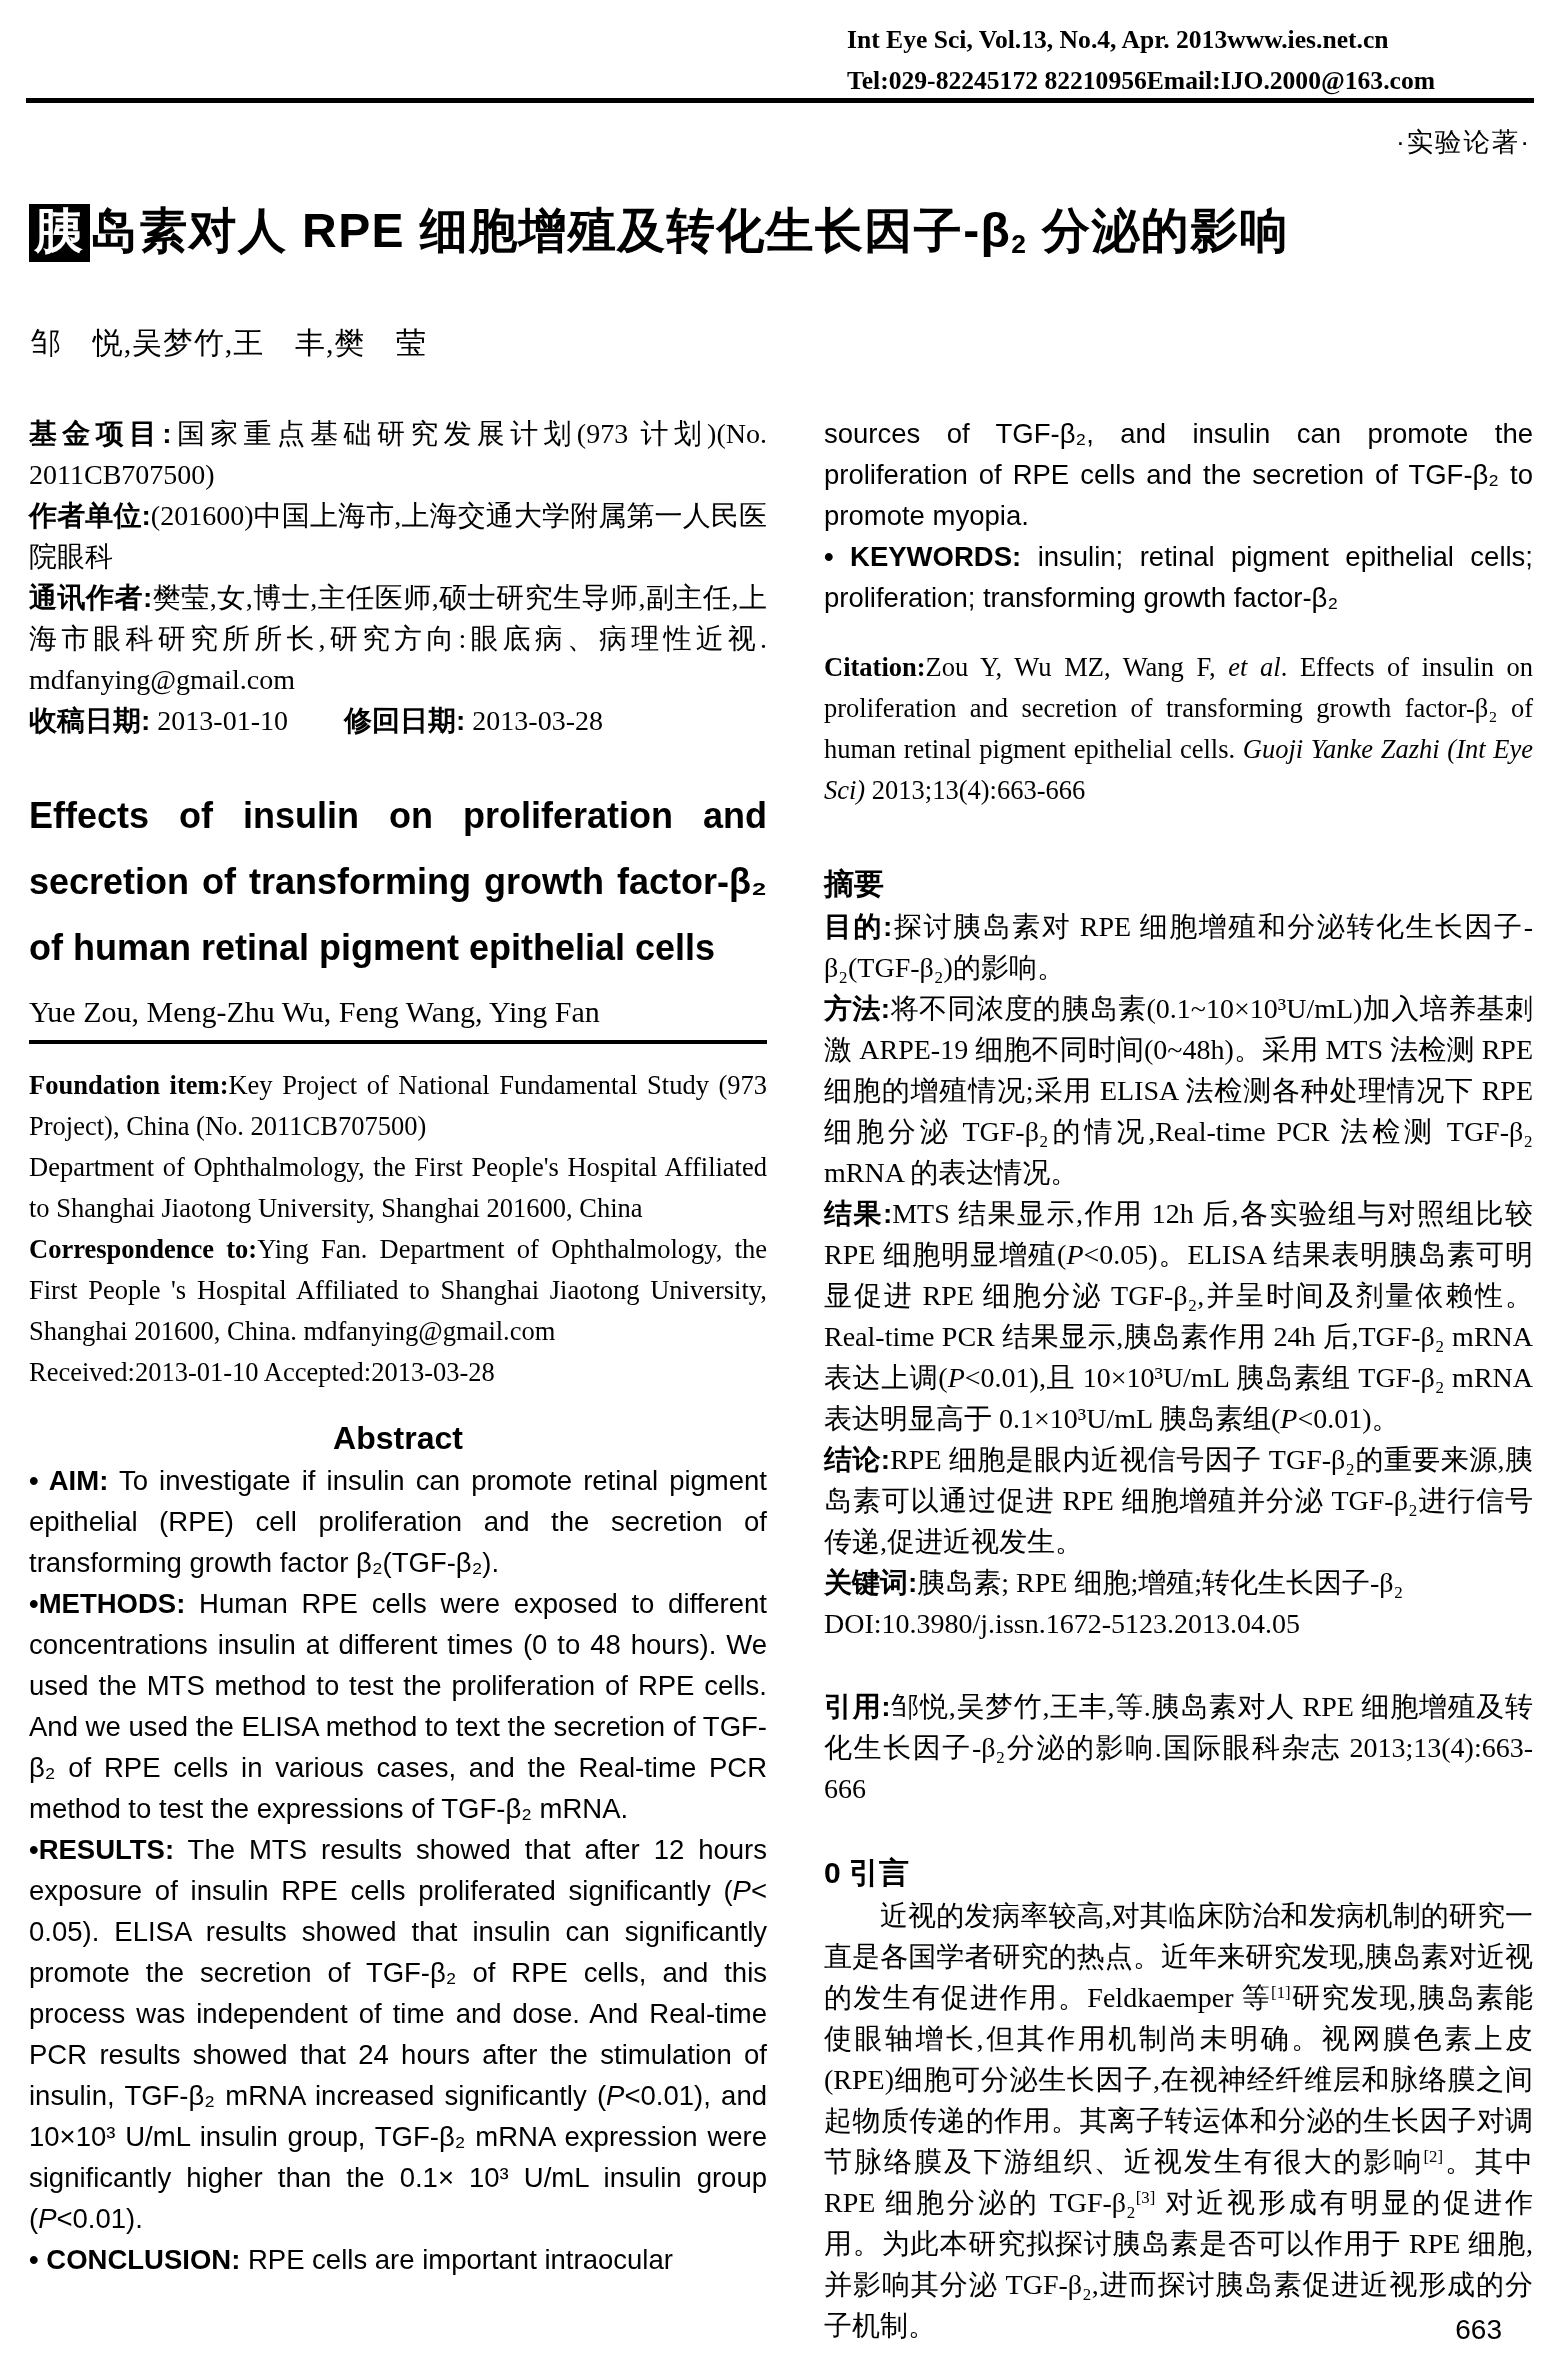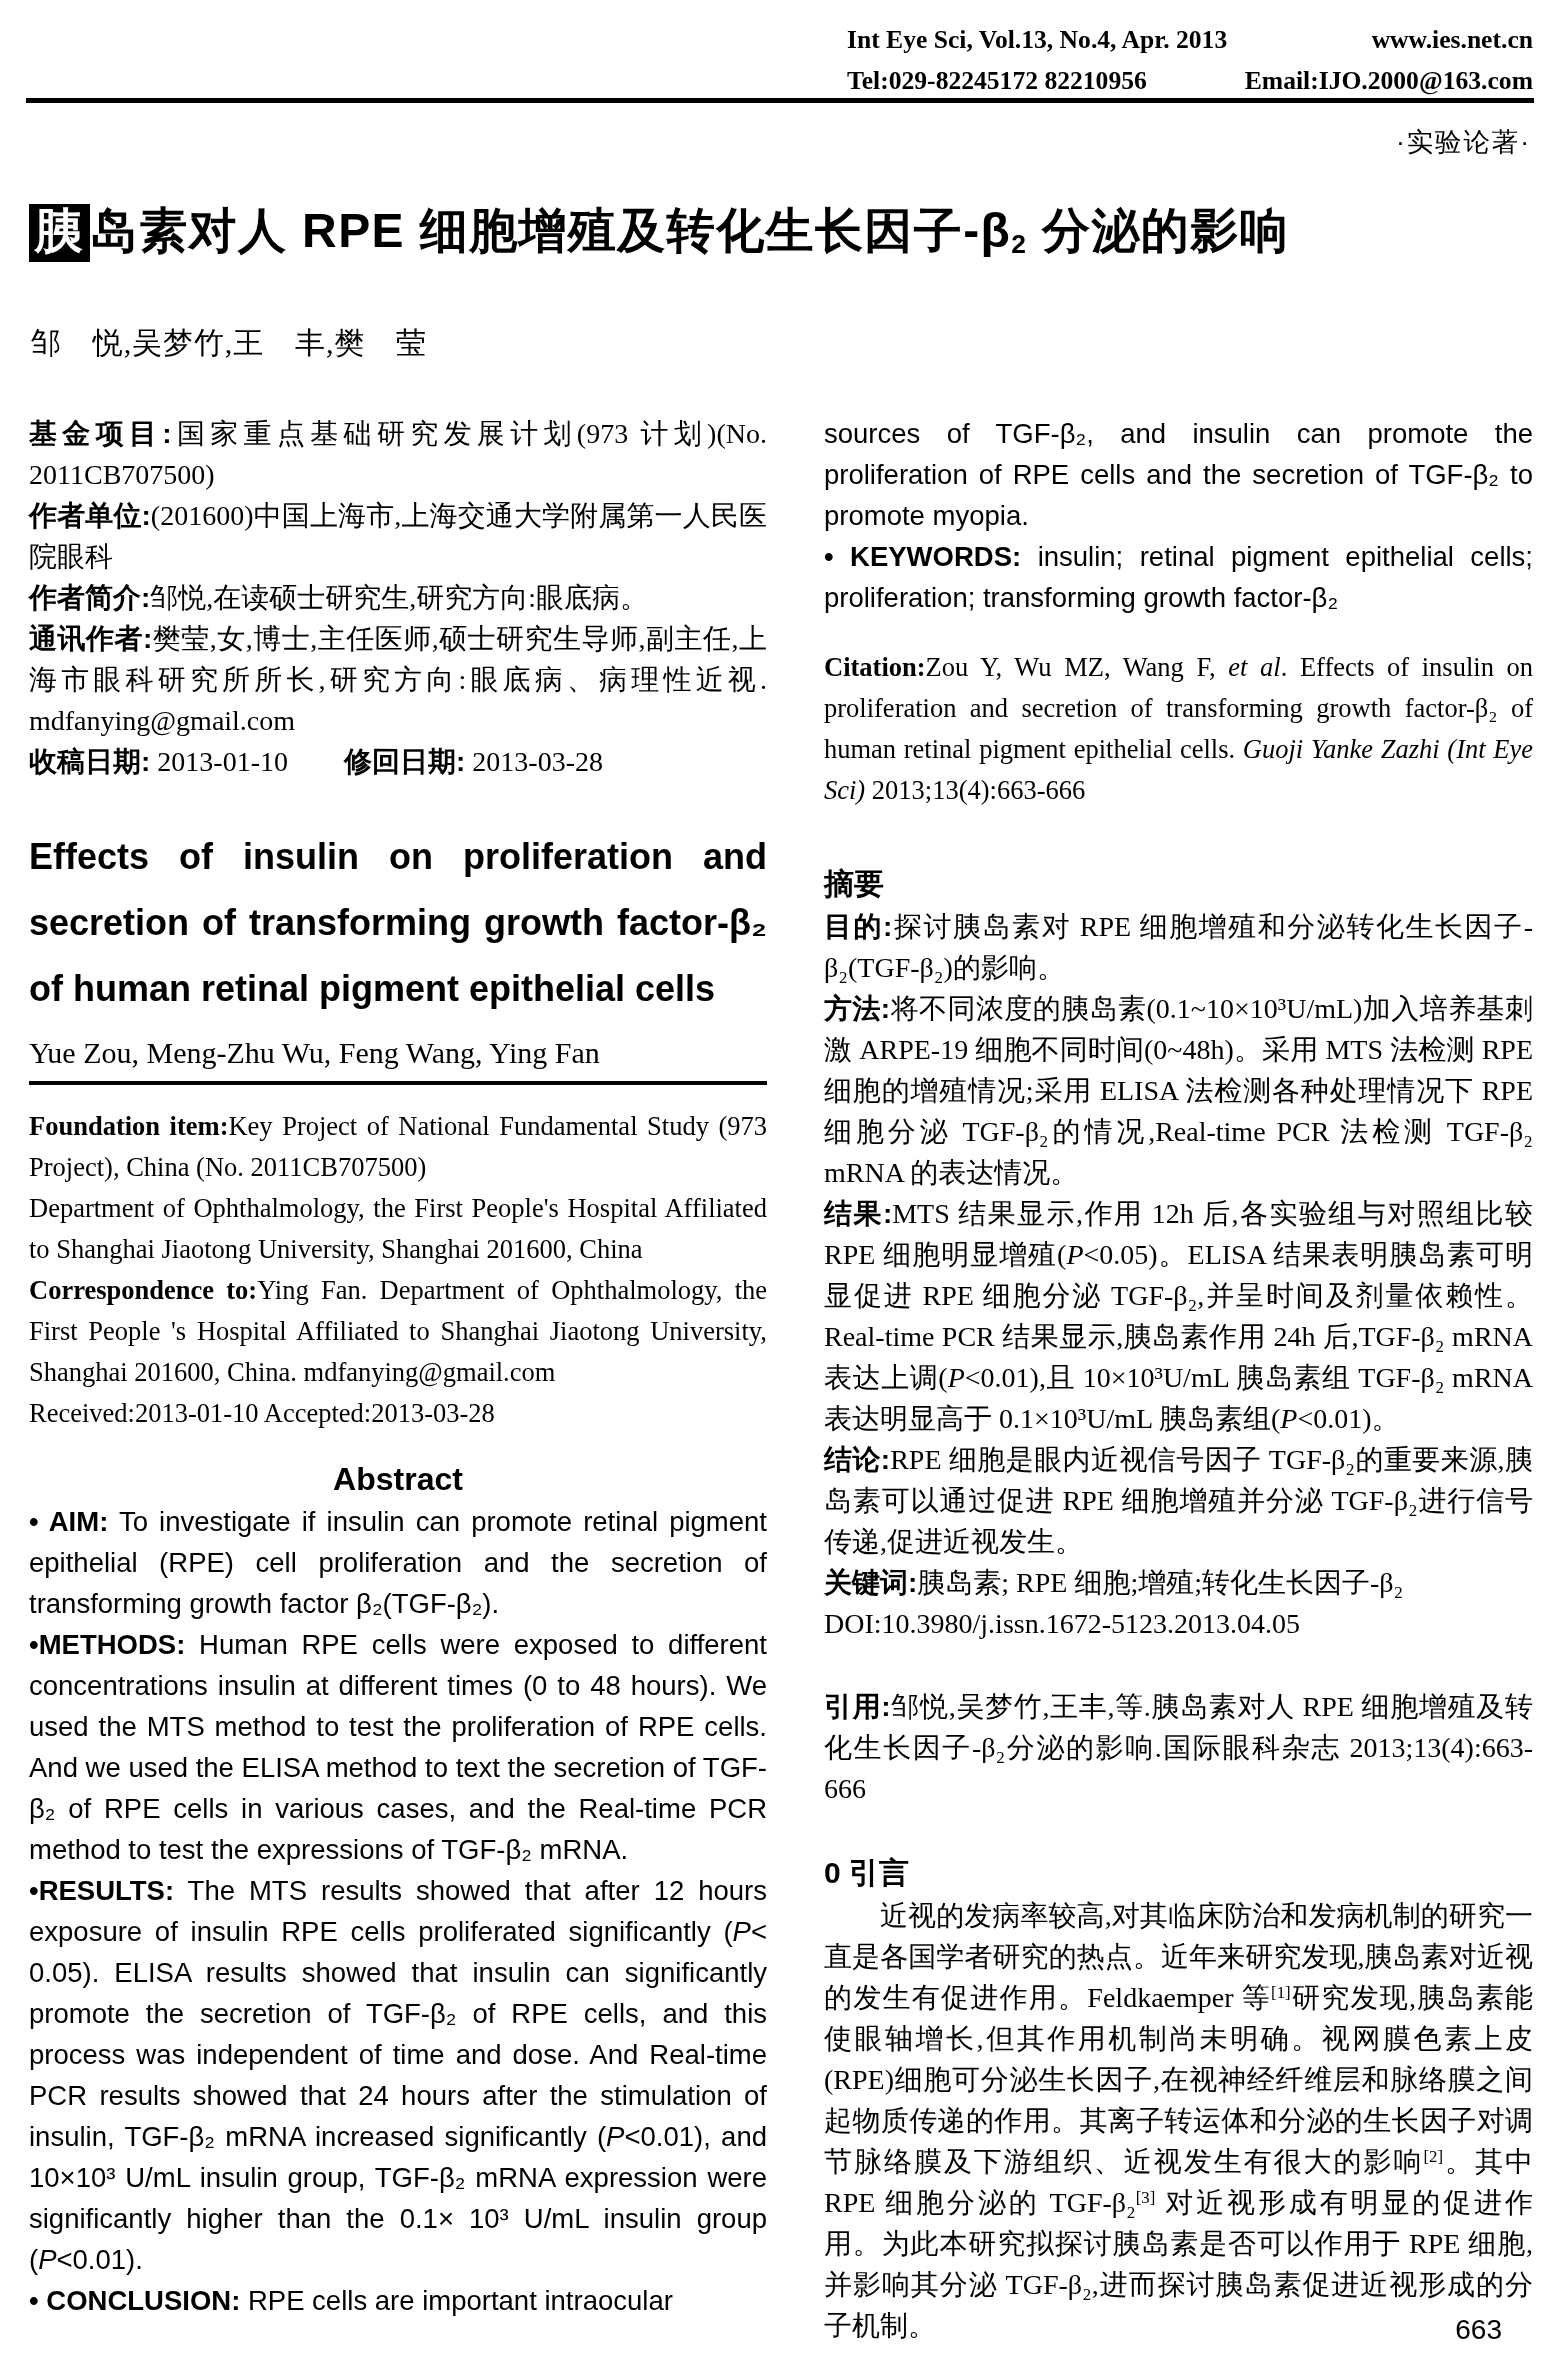--- a/index.html
+++ b/index.html
@@ -5,21 +5,21 @@
   * { margin:0; padding:0; box-sizing:border-box; }
   html,body { background:#ffffff; }
   body {
     width:1560px; height:2366px; position:relative;
     color:#000; font-family:"Liberation Serif","DejaVu Serif",serif;
   }
   .serif { font-family:"Liberation Serif","DejaVu Serif",serif; }
   .sans  { font-family:"Liberation Sans","DejaVu Sans",sans-serif; }
 
   .header-meta { position:absolute; left:847px; top:19px; width:686px; }
-  .header-line { display:flex; justify-content:space-between;
+  .header-line { display:flex; 
     font-family:"Liberation Serif","DejaVu Serif",serif;
     font-weight:bold; font-size:25.6px; line-height:41px; }
 
   .header-rule { position:absolute; left:26px; top:98px; width:1508px; height:5.2px; background:#000; }
 
   .section-label { position:absolute; right:29px; top:124px; font-size:26.5px; letter-spacing:1.9px;
     font-family:Liberation Sans, sans-serif; }
 
   .article-title { position:absolute; left:29px; top:195px; width:1505px;
     font-weight:bold; font-size:48px; line-height:71px; letter-spacing:1.4px;
@@ -86,21 +86,20 @@
   <div class="section-label">·实验论著·</div>
 
   <h1 class="article-title"><span class="seg-inv">胰</span><span>岛素对人 RPE 细胞增殖及转化生长因子-β</span><sub>2</sub><span> 分泌的影响</span></h1>
 
   <div class="authors-cn serif">邹　悦,吴梦竹,王　丰,樊　莹</div>
 
   <div class="col col-left">
     <div class="block cn serif">
         <p><span class="seg-b">基金项目:</span><span>国家重点基础研究发展计划(973 计划)(No. 2011CB707500)</span></p>
         <p><span class="seg-b">作者单位:</span><span>(201600)中国上海市,上海交通大学附属第一人民医院眼科</span></p>
-        <p><span class="seg-b">作者简介:</span><span>邹悦,在读硕士研究生,研究方向:眼底病。</span></p>
         <p><span class="seg-b">通讯作者:</span><span>樊莹,女,博士,主任医师,硕士研究生导师,副主任,上海市眼科研究所所长,研究方向:眼底病、病理性近视. mdfanying@gmail.com</span></p>
         <p><span class="seg-b">收稿日期:</span><span> 2013-01-10　　</span><span class="seg-b">修回日期:</span><span> 2013-03-28</span></p>
       </div>
     <h2 class="title-en">Effects of insulin on proliferation and secretion of transforming growth factor-β₂ of human retinal pigment epithelial cells</h2>
     <div class="authors-en serif">Yue Zou, Meng-Zhu Wu, Feng Wang, Ying Fan</div>
     <div class="col-rule"></div>
     <div class="block en-serif serif foundation">
         <p><span class="seg-b">Foundation item:</span><span>Key Project of National Fundamental Study (973 Project), China (No. 2011CB707500)</span></p>
         <p><span>Department of Ophthalmology, the First People's Hospital Affiliated to Shanghai Jiaotong University, Shanghai 201600, China</span></p>
         <p><span class="seg-b">Correspondence to:</span><span>Ying Fan. Department of Ophthalmology, the First People 's Hospital Affiliated to Shanghai Jiaotong University, Shanghai 201600, China. mdfanying@gmail.com</span></p>

